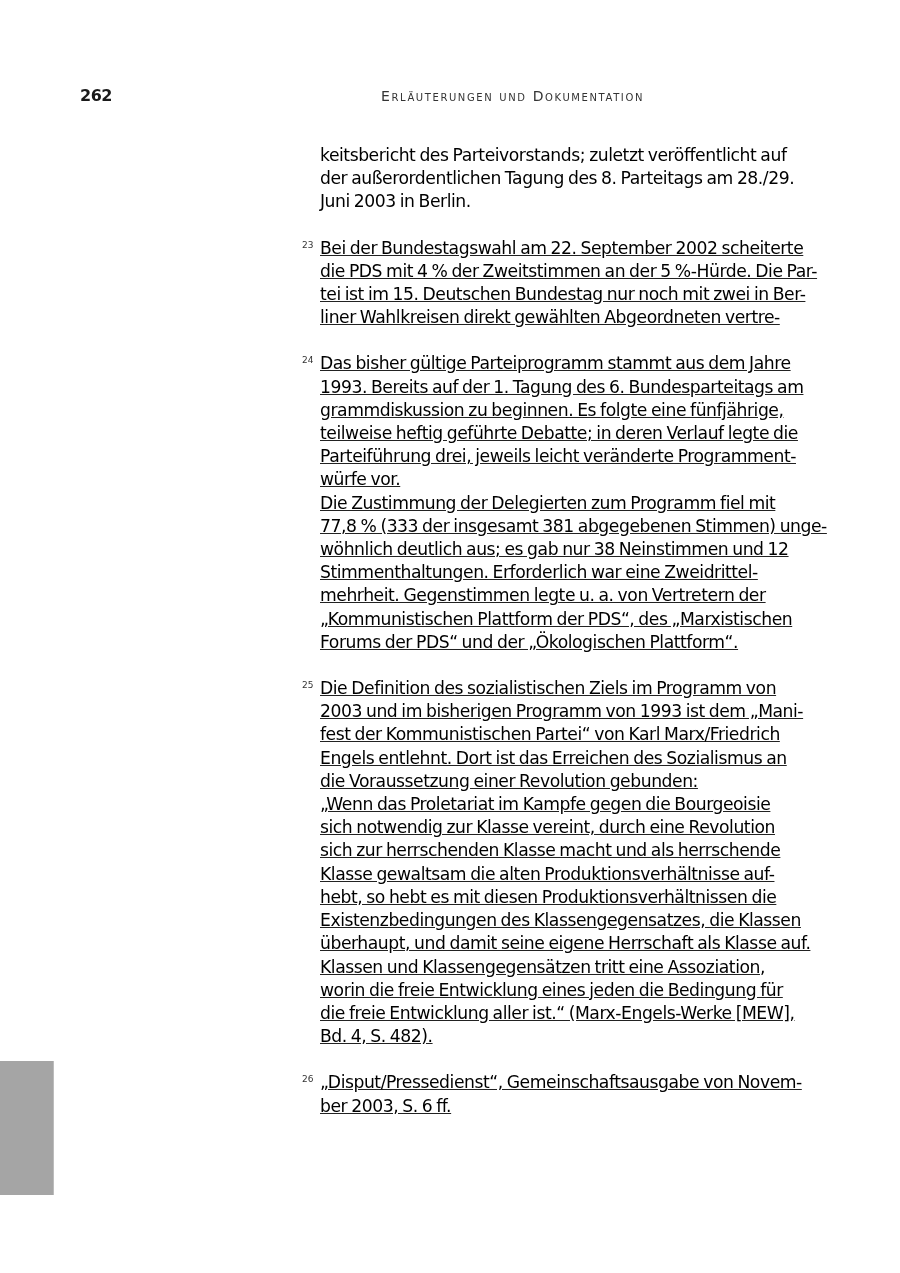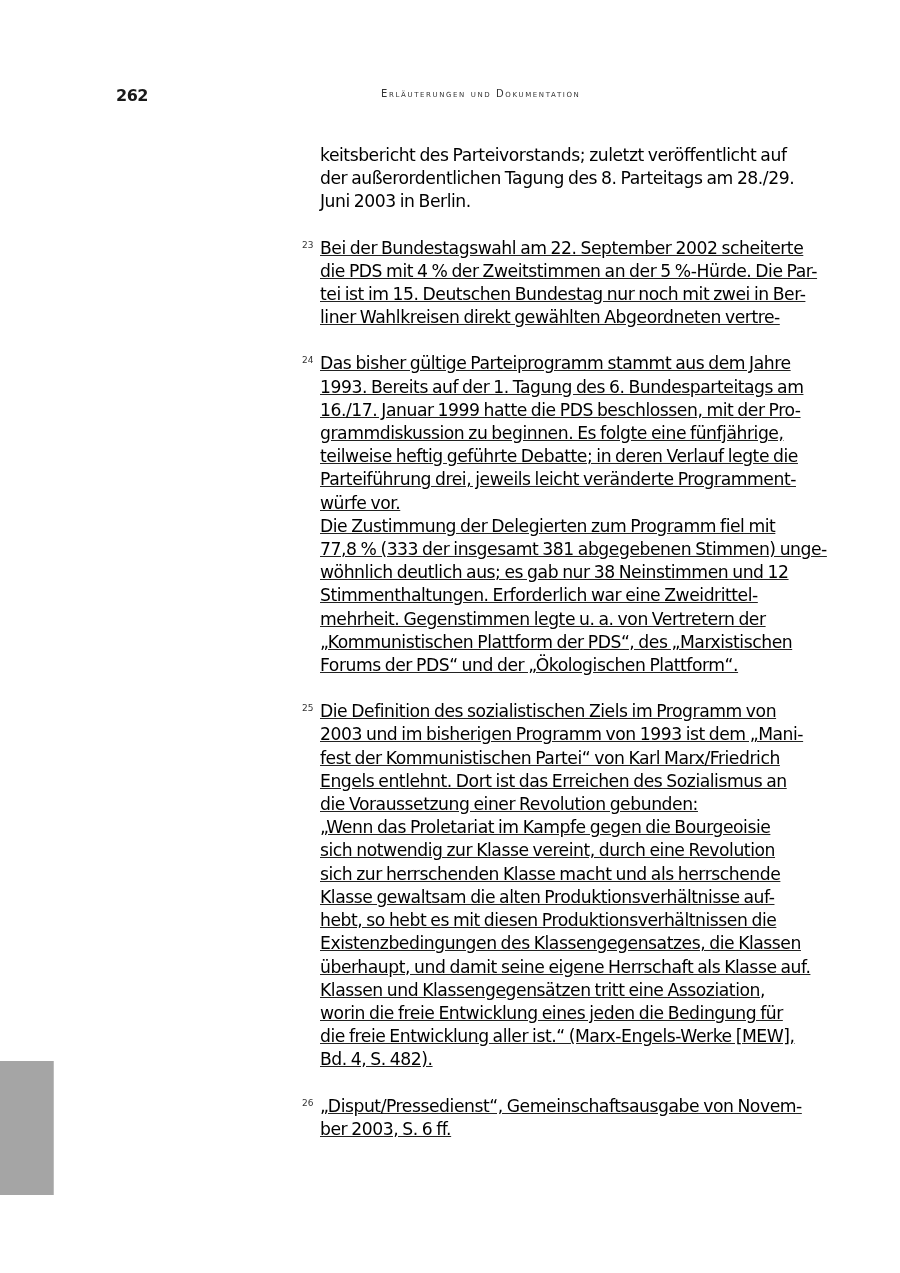--- a/index.html
+++ b/index.html
@@ -3,25 +3,25 @@
 <meta charset="utf-8">
 <style>
   html, body { margin: 0; padding: 0; }
   body {
     width: 900px; height: 1273px; background: #ffffff; position: relative;
     overflow: hidden; color: #222222;
     font-family: "DejaVu Sans", sans-serif;
   }
   .page-number {
     position: absolute; left: 80px; top: 86px;
-    font-size: 16px; font-weight: bold; color: #1a1a1a; letter-spacing: -0.5px; margin-left: 36px;
+    font-size: 16px; font-weight: bold; color: #1a1a1a; letter-spacing: -0.5px;
   }
   .running-head {
     position: absolute; left: 381px; top: 88px;
-    font-size: 10px; color: #333333; letter-spacing: 1.6px; font-variant: small-caps;
+    font-size: 14px; color: #333333; letter-spacing: 1.6px; font-variant: small-caps;
   }
   .content {
     position: absolute; left: 320px; top: 144px; width: 510px;
   }
   .para { margin: 0; }
   .line {
     display: block; font-size: 17.2px; line-height: 23.2px; white-space: nowrap;
     letter-spacing: -0.45px; word-spacing: -1px; color: #000000;
   }
   .note { position: relative; margin-top: 23px; text-decoration: underline; }
@@ -52,21 +52,20 @@
     <span class="line">Bei der Bundestagswahl am 22. September 2002 scheiterte</span>
     <span class="line">die PDS mit 4 % der Zweitstimmen an der 5 %-Hürde. Die Par-</span>
     <span class="line">tei ist im 15. Deutschen Bundestag nur noch mit zwei in Ber-</span>
     <span class="line">liner Wahlkreisen direkt gewählten Abgeordneten vertre-</span>
   </div>
 
   <div class="para note">
     <span class="note-num">24</span>
     <span class="line">Das bisher gültige Parteiprogramm stammt aus dem Jahre</span>
     <span class="line">1993. Bereits auf der 1. Tagung des 6. Bundesparteitags am</span>
-    <span class="line">16./17. Januar 1999 hatte die PDS beschlossen, mit der Pro-</span>
     <span class="line">grammdiskussion zu beginnen. Es folgte eine fünfjährige,</span>
     <span class="line">teilweise heftig geführte Debatte; in deren Verlauf legte die</span>
     <span class="line">Parteiführung drei, jeweils leicht veränderte Programment-</span>
     <span class="line">würfe vor.</span>
     <span class="line">Die Zustimmung der Delegierten zum Programm fiel mit</span>
     <span class="line">77,8 % (333 der insgesamt 381 abgegebenen Stimmen) unge-</span>
     <span class="line">wöhnlich deutlich aus; es gab nur 38 Neinstimmen und 12</span>
     <span class="line">Stimmenthaltungen. Erforderlich war eine Zweidrittel-</span>
     <span class="line">mehrheit. Gegenstimmen legte u. a. von Vertretern der</span>
     <span class="line">„Kommunistischen Plattform der PDS“, des „Marxistischen</span>

